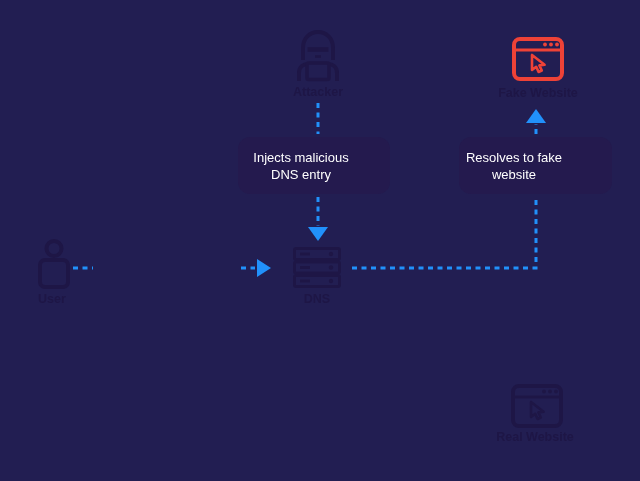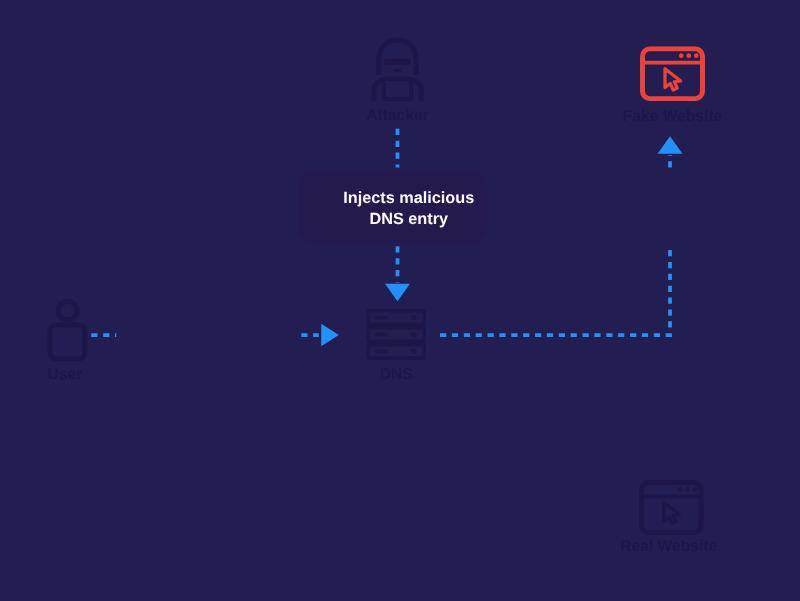--- a/index.html
+++ b/index.html
@@ -10,26 +10,26 @@
     background: var(--background, #221e52);
     font-family: "Liberation Sans", sans-serif;
     overflow: hidden;
   }
   .abs { position: absolute; }
   .flow-box {
     position: absolute;
     background: var(--box, #241a4e);
     border-radius: 12px;
     color: var(--box-text, #ffffff);
-    font-weight: 700;
+    font-weight: 400;
     font-size: 13px;
     line-height: 17px;
     display: flex;
     align-items: center;
-    justify-content: flex-end;
+    justify-content: flex-start;
     text-align: center;
   }
   .flow-box span { display:block; }
   .node-label {
     position: absolute;
     color: var(--node, #1e1646);
     font-weight: 700;
     font-size: 12.5px;
     text-align: center;
   }
@@ -106,14 +106,17 @@
     <path class="stroke-node" stroke-width="3" d="M7,7 H17 M7,20.5 H17 M7,34 H17"></path>
     <circle class="fill-node" cx="38" cy="7" r="2.2"></circle>
     <circle class="fill-node" cx="38" cy="20.5" r="2.2"></circle>
     <circle class="fill-node" cx="38" cy="34" r="2.2"></circle>
   </svg>
   <div class="node-label" style="left:277px;top:292px;width:80px">DNS</div>
 
   <div class="flow-box" style="left:238px;top:137px;width:152px;height:57px">
     <span style="max-width:126px">Injects malicious DNS entry</span>
   </div>
+  <div class="flow-box" style="left:459px;top:137px;width:153px;height:57px">
+    <span style="max-width:110px">Resolves to fake website</span>
+  </div>
 
 </div>
 
 </body></html>

